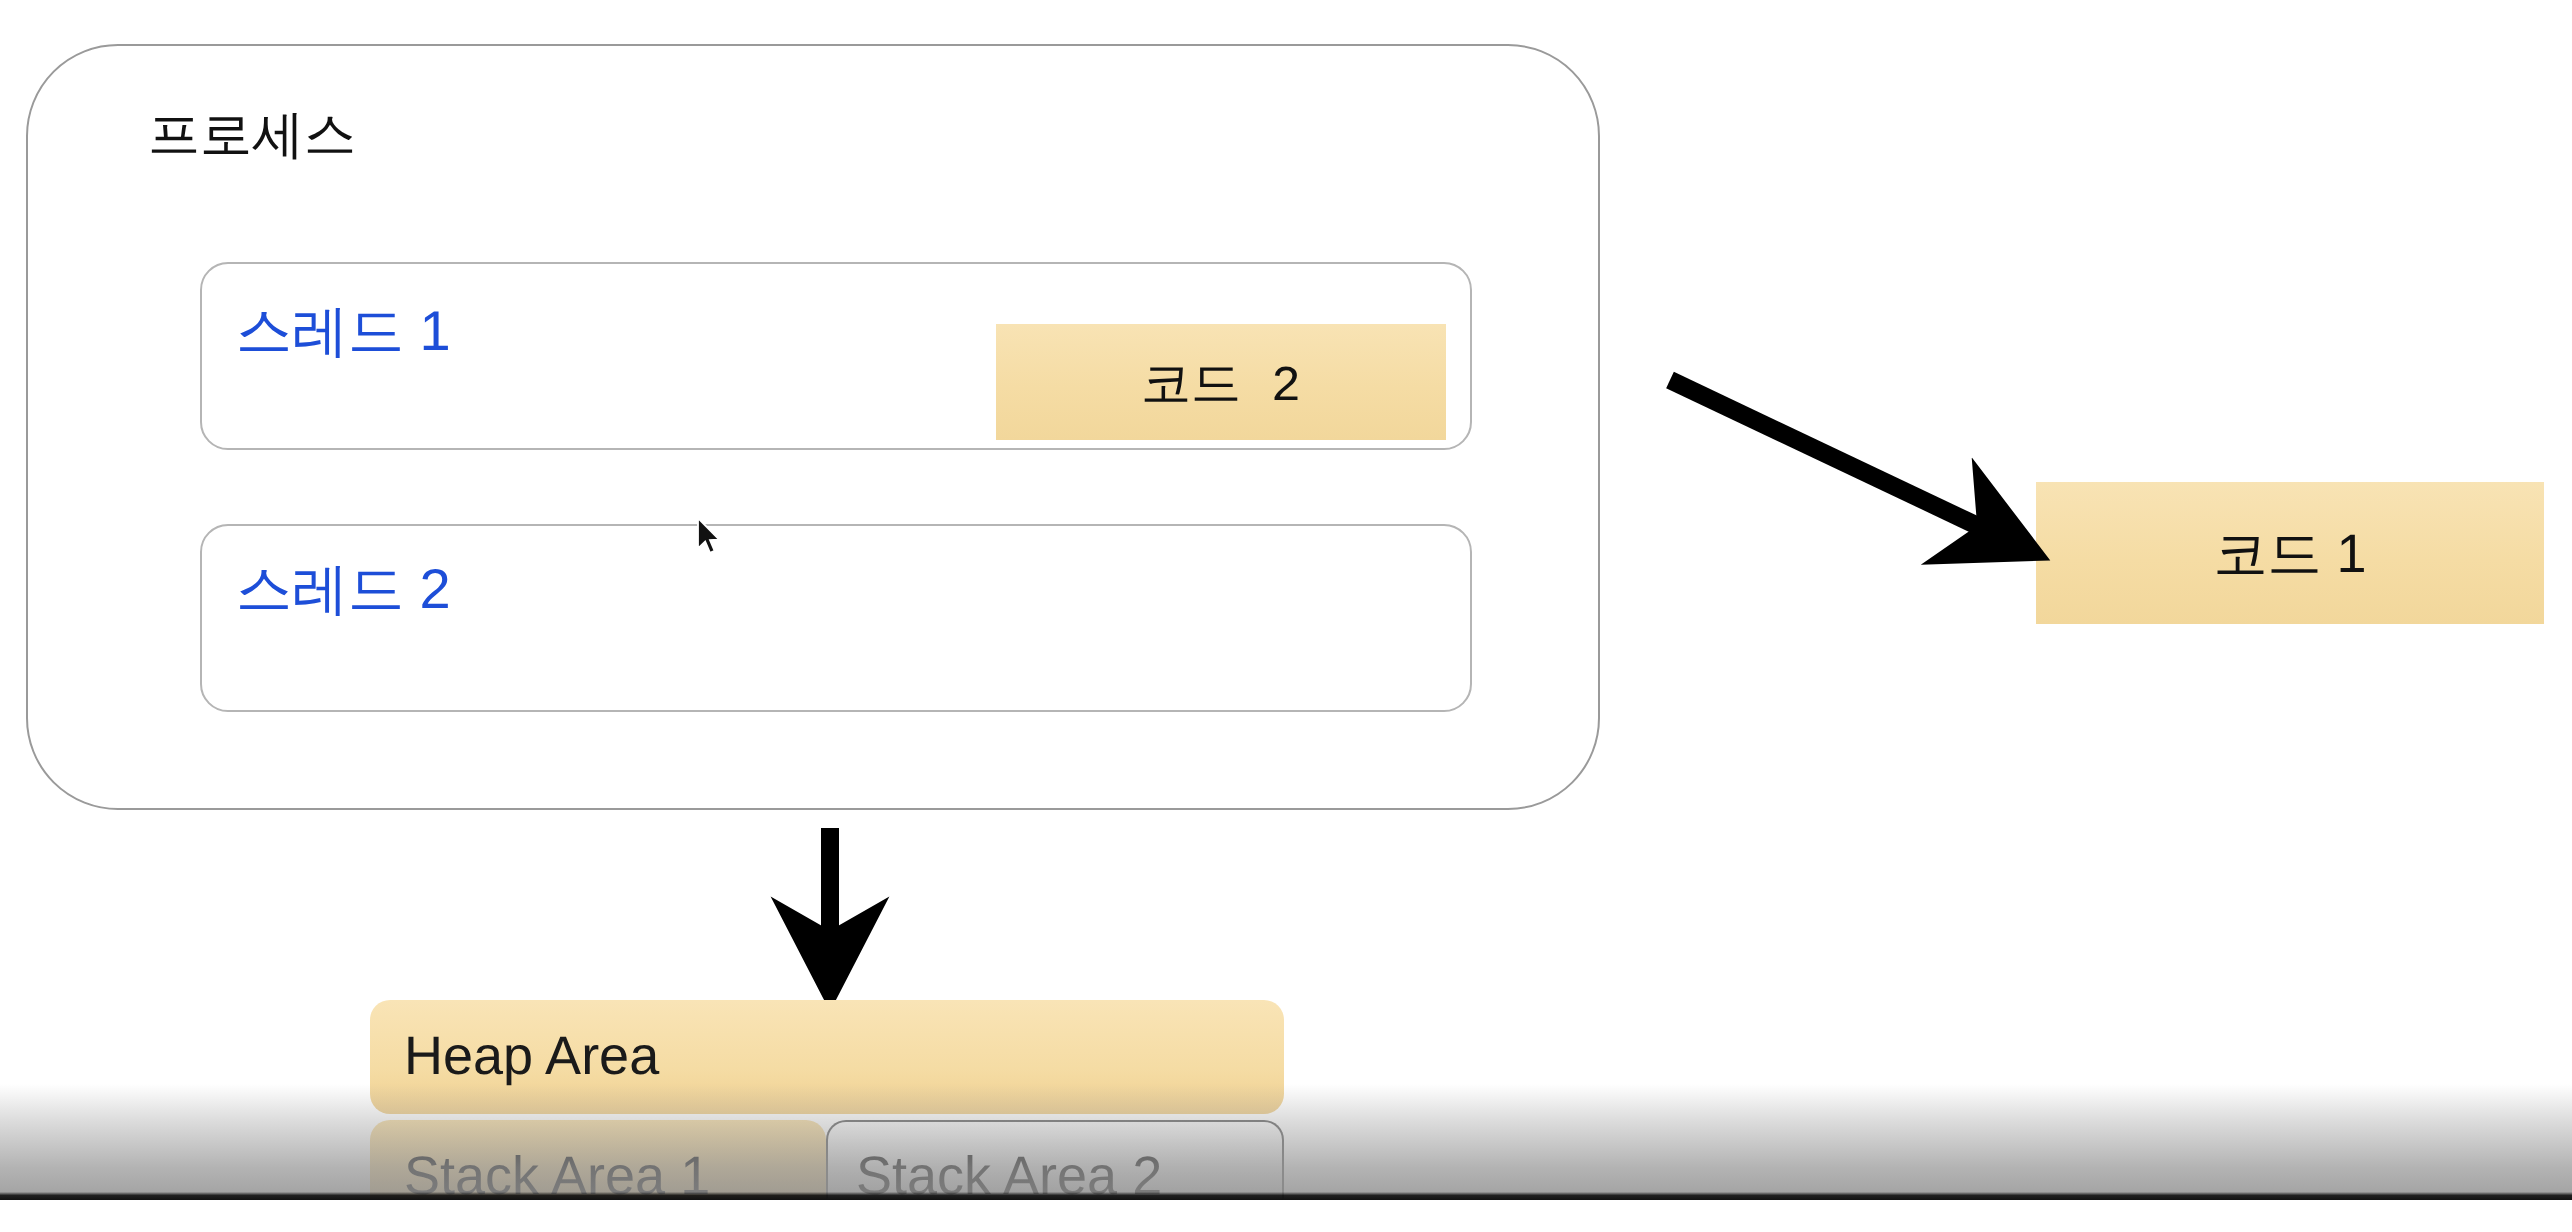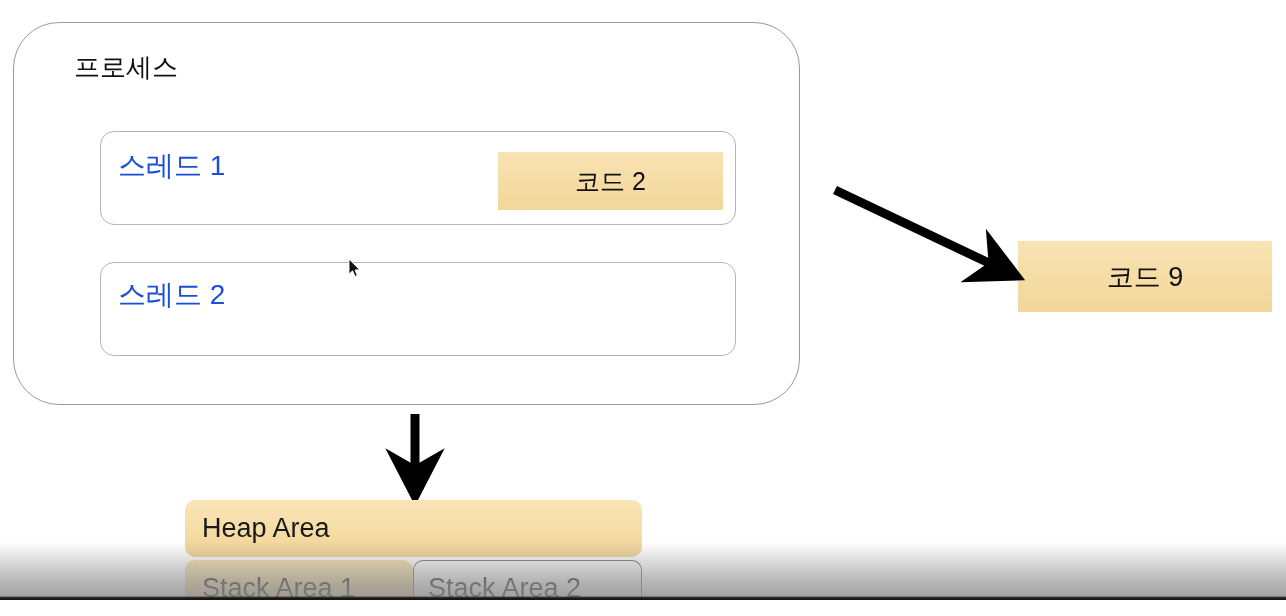--- a/index.html
+++ b/index.html
@@ -66,21 +66,21 @@
     position: absolute;
     background: linear-gradient(180deg, #F8E3B4 0%, #F5DCA4 55%, #F2D79B 100%);
     display: flex;
     align-items: center;
     justify-content: center;
     font-size: 25px;
     color: #111111;
     box-sizing: border-box;
     white-space: nowrap;
   }
-  #code2-block { left: 498px; top: 152px; width: 225px; height: 58px; }
+  #code2-block { left: 498px; top: 162px; width: 225px; height: 58px; font-family: Liberation Mono, monospace; }
   #code3-block { left: 241px; top: 272px; width: 257px; height: 62px; border-right: 1.2px solid #ffffff; }
   #code4-block { left: 498px; top: 272px; width: 225px; height: 62px; }
   #code1-block {
     left: 1018px; top: 241px; width: 254px; height: 71px;
     font-size: 27px;
   }
 
   
   .cpu-core {
     position: absolute;
@@ -172,21 +172,21 @@
   <div class="process-title">프로세스</div>
 
   <div class="thread-box" id="thread1-box"></div>
   <div class="thread-label" id="thread1-label">스레드 1</div>
   <div class="code-block" id="code2-block">코드 2</div>
 
   <div class="thread-box" id="thread2-box"></div>
   <div class="thread-label" id="thread2-label">스레드 2</div>
 
 
-  <div class="code-block" id="code1-block">코드 9</div>
+  <div class="code-block" id="code1-block">코드 1</div>
 
   <svg class="arrow-svg" id="arrow-diag-svg" width="200" height="110">
     <defs>
       <marker id="ah-diag" markerWidth="7" markerHeight="7" refX="2.2" refY="3.5" orient="auto" markerUnits="strokeWidth">
         <path d="M0,0.2 L6.4,3.5 L0,6.8 L1.9,3.5 Z" fill="#000000"></path>
       </marker>
     </defs>
     <line x1="10" y1="10" x2="166" y2="84" stroke="#000000" stroke-width="9" stroke-linecap="butt" marker-end="url(#ah-diag)"></line>
   </svg>
 

